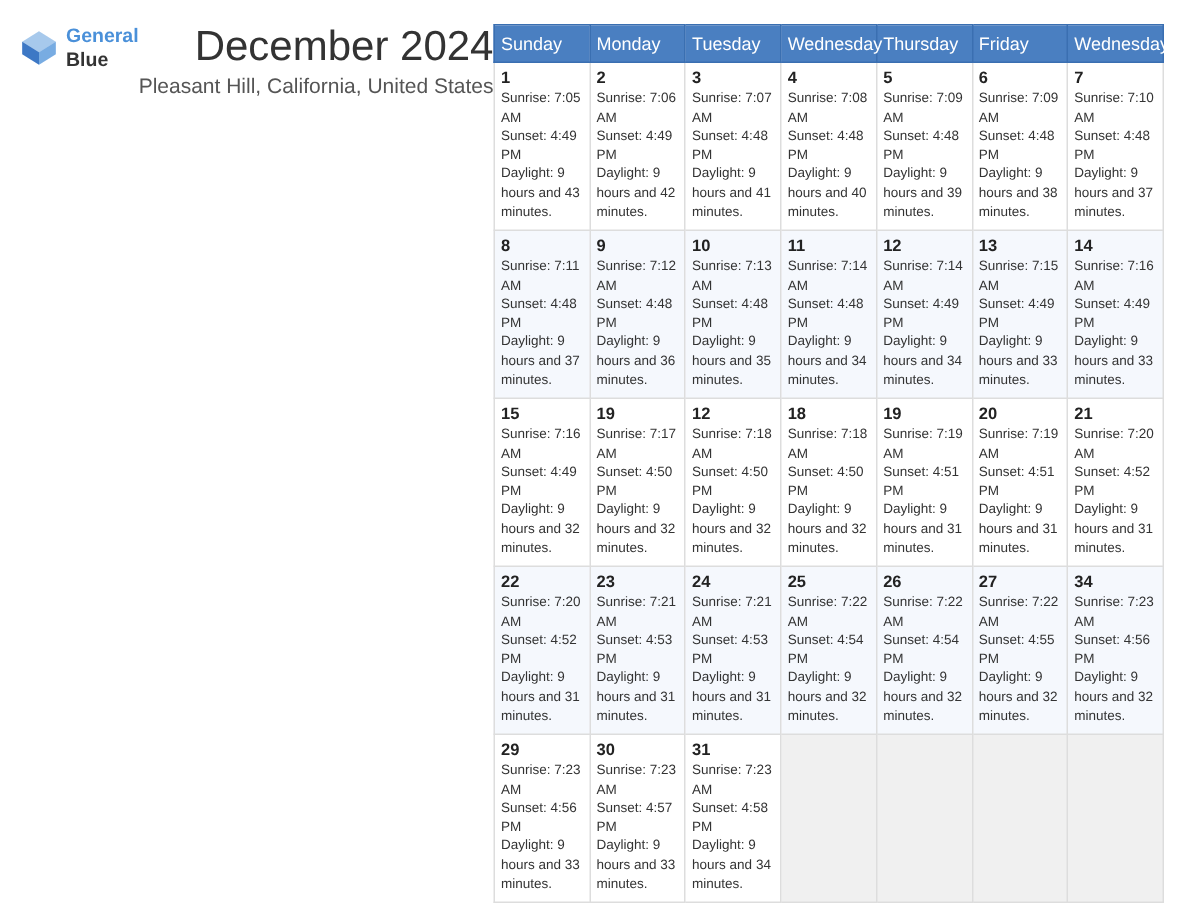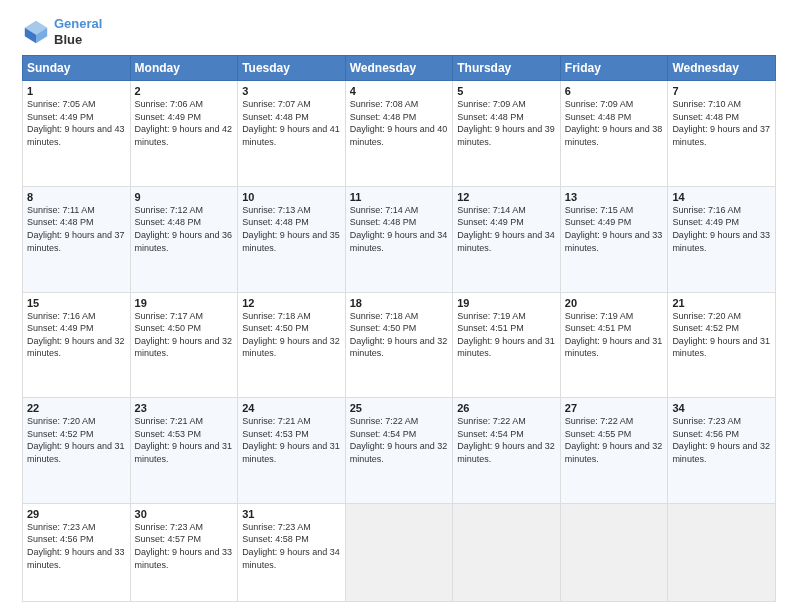--- a/index.html
+++ b/index.html
@@ -6,23 +6,23 @@
     body {
       width: 792px;
       height: 612px;
       font-family: Arial, sans-serif;
       background: #fff;
       overflow: hidden;
     }
     .page {
       width: 792px;
       height: 612px;
-      padding: 16px 16px 10px 22px;
+      padding: 16px 16px 10px 12px;
       display: flex;
-      flex-direction: column;
+      flex-direction: row;
     }
     .header {
       display: flex;
       justify-content: space-between;
       align-items: flex-start;
       margin-bottom: 8px;
     }
     .logo {
       display: flex;
       align-items: center;
@@ -59,21 +59,21 @@
       flex: 1;
       border: 1px solid #ccc;
       border-collapse: collapse;
       width: 100%;
       table-layout: fixed;
     }
     .calendar th {
       background: #4a7fc1;
       color: #fff;
       font-size: 12px;
-      font-weight: bold;
+      font-weight: normal;
       padding: 5px 4px;
       text-align: left;
       border: 1px solid #3a6fb1;
     }
     .calendar td {
       vertical-align: top;
       padding: 4px 4px;
       border: 1px solid #ddd;
       font-size: 9.5px;
       color: #333;
@@ -115,20 +115,24 @@
       <svg class="logo-icon" viewBox="0 0 40 40">
         <polygon points="20,4 36,14 36,26 20,36 4,26 4,14" fill="#4a90d9" opacity="0.15"></polygon>
         <polygon points="20,4 36,14 20,24 4,14" fill="#4a90d9" opacity="0.4"></polygon>
         <polygon points="20,24 36,14 36,26 20,36" fill="#4a90d9" opacity="0.7"></polygon>
         <polygon points="20,24 4,14 4,26 20,36" fill="#2a6abf" opacity="0.9"></polygon>
       </svg>
       <div class="logo-text">
         <div><span>General</span></div>
         <div>Blue</div>
       </div>
+    </div>
+    <div class="title-block">
+      <div class="main-title">December 2024</div>
+      <div class="subtitle">Pleasant Hill, California, United States</div>
     </div>
   </div>
 
   <table class="calendar">
     <thead>
       <tr>
         <th>Sunday</th>
         <th>Monday</th>
         <th>Tuesday</th>
         <th>Wednesday</th>

